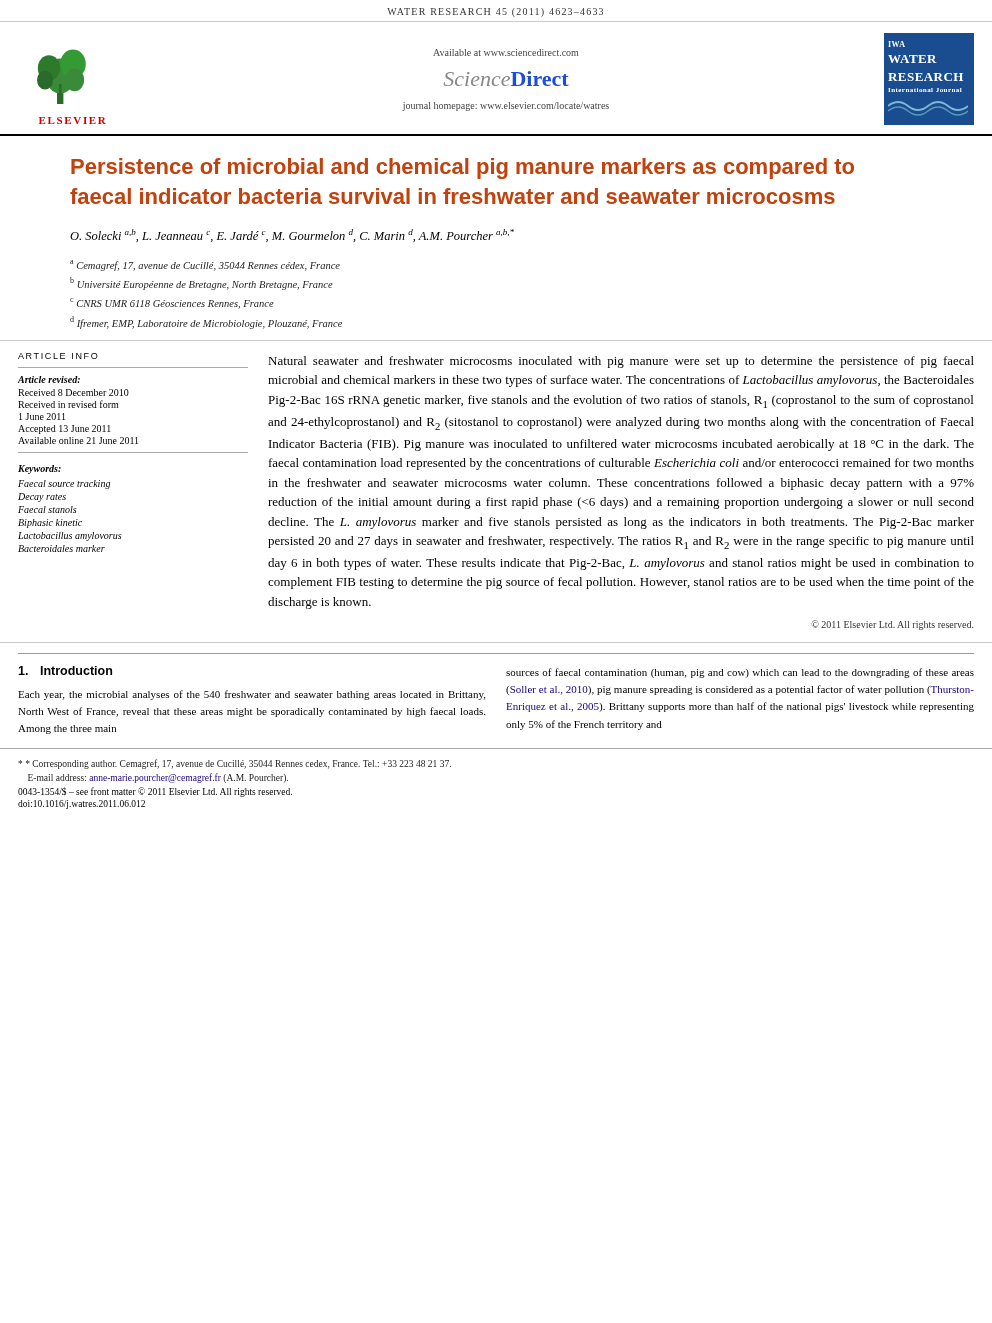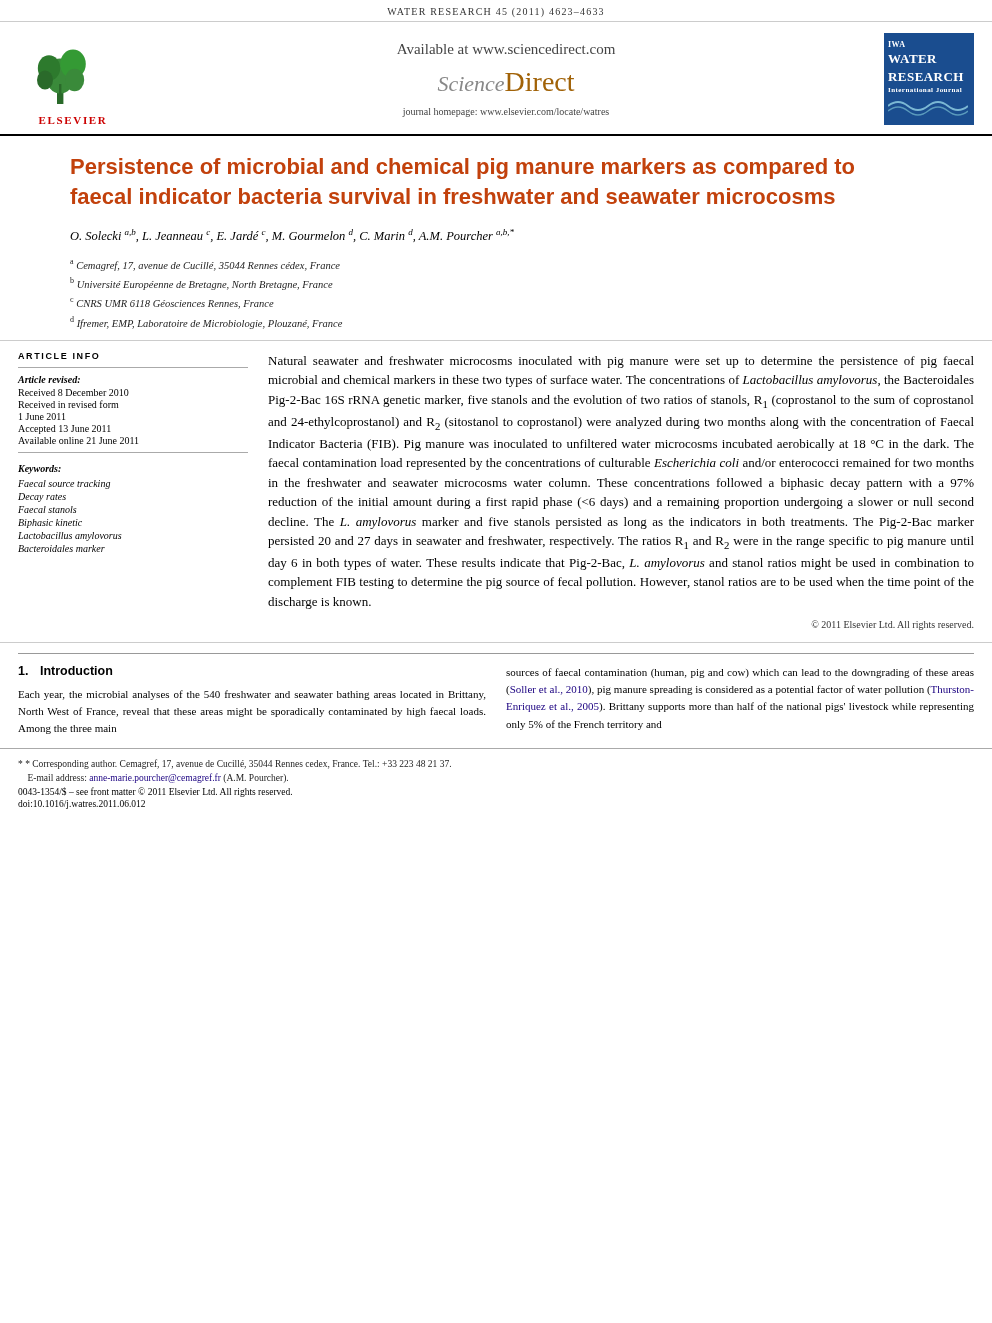--- a/index.html
+++ b/index.html
@@ -46,38 +46,38 @@
       color: #c00;
       letter-spacing: 0.15em;
       margin-top: 2px;
     }
     .header-center {
       flex: 1;
       text-align: center;
       padding: 0 10px;
     }
     .available-at {
-      font-size: 15px;
+      font-size: 10px;
       color: #444;
       margin-bottom: 4px;
     }
     .sciencedirect-logo {
       display: inline-block;
       margin: 4px 0;
     }
     .sd-science {
       font-size: 22px;
       font-style: italic;
       color: #888;
       font-family: Georgia, serif;
     }
     .sd-direct {
-      font-size: 28px;
-      font-weight: normal;
-      color: #a16207;
+      font-size: 22px;
+      font-weight: bold;
+      color: #1d4ed8;
       font-family: Georgia, serif;
     }
     .journal-homepage {
       font-size: 10px;
       color: #444;
       margin-top: 4px;
     }
     .water-research-logo {
       width: 90px;
       flex-shrink: 0;
@@ -138,21 +138,21 @@
       width: 230px;
       flex-shrink: 0;
     }
     .right-col {
       flex: 1;
     }
     .section-heading {
       font-family: Arial, Helvetica, sans-serif;
       font-size: 9px;
       letter-spacing: 0.18em;
-      font-weight: bold;
+      font-weight: normal;
       color: #000;
       margin-bottom: 6px;
       text-transform: uppercase;
     }
     .article-info-divider {
       border: none;
       border-top: 1px solid #aaa;
       margin: 6px 0;
     }
     .info-label {

